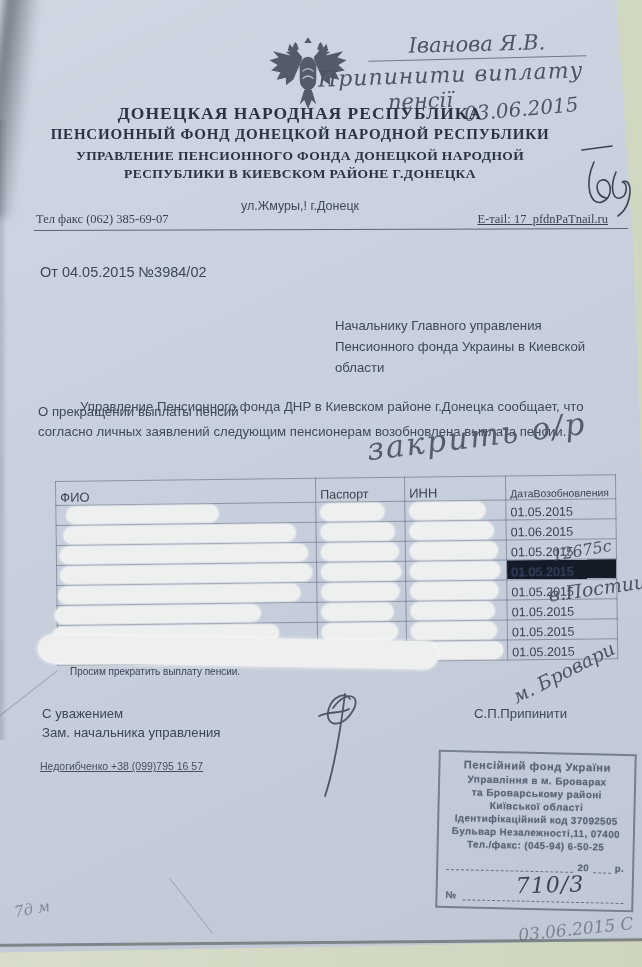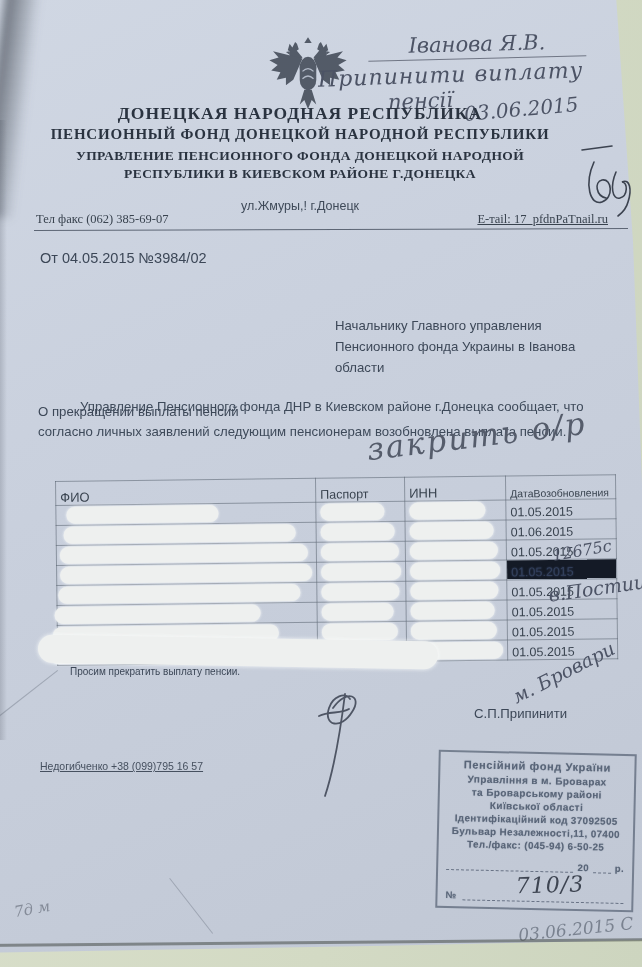--- a/index.html
+++ b/index.html
@@ -33,21 +33,21 @@
   .lh2{top:126px;font-size:15px;letter-spacing:.8px;}
   .lh3{top:148px;font-size:13.5px;letter-spacing:.4px;}
   .lh4{top:166px;font-size:13.5px;letter-spacing:.4px;}
   .addr{left:-10px;top:199px;width:620px;text-align:center;font-size:12.5px;color:#3f4a59;}
   .contact-row{left:36px;top:209px;width:586px;height:20px;font-family:"Liberation Serif",serif;
       font-size:12.5px;color:#39434f;}
   .contact-row .phone{position:absolute;left:0;bottom:2px;text-align:center;}
   .contact-row .email{position:absolute;right:14px;bottom:2px;text-decoration:underline;}
   .rule{left:34px;top:229px;width:594px;height:1px;background:#5d6675;transform:rotate(-0.2deg);}
 
-  .ref{left:40px;top:250px;font-size:14.5px;text-align:center;}
+  .ref{left:40px;top:264px;font-size:14.5px;text-align:center;}
   .addressee{left:335px;top:315px;width:280px;font-size:13.2px;line-height:21px;color:#3d4858;}
   .subject{left:38px;top:365px;font-size:13.2px;margin-top:39px;}
   .body-par{left:38px;top:394px;width:566px;font-size:13.2px;line-height:25px;text-indent:42px;
     color:#3e4a5a;}
 
   
   .hw-name{left:368px;top:32px;width:218px;text-align:center;font-size:21px;
     border-bottom:1.5px solid rgba(72,79,94,.7);padding-bottom:2px;transform:rotate(-1.5deg);}
   .hw-res1{left:318px;top:62px;font-size:22px;letter-spacing:1px;transform:rotate(-2deg);}
   .hw-res2{left:388px;top:89px;font-size:21px;transform:rotate(-2deg);}
@@ -152,21 +152,21 @@
   <div class="abs addr">ул.Жмуры,! г.Донецк</div>
   <div class="abs contact-row">
     <span class="phone">Тел факс (062) 385-69-07</span>
     <span class="email">Е-таil: 17_pfdnPaTnail.ru</span>
   </div>
   <div class="abs rule"></div>
 
   <div class="abs typed ref">От 04.05.2015 №3984/02</div>
   <div class="abs addressee">
     <div>Начальнику Главного управления</div>
-    <div>Пенсионного фонда Украины в Іванова</div>
+    <div>Пенсионного фонда Украины в Киевской</div>
     <div>области</div>
   </div>
   <div class="abs typed subject">О прекращении выплаты пенсий</div>
   <div class="abs body-par">Управление Пенсионного фонда ДНР в Киевском районе г.Донецка сообщает, что согласно личных заявлений следующим пенсионерам возобновлена выплата пенсии.</div>
 
   <div class="abs hw hw-close">закрить о/р</div>
 
   <table class="abs ptable">
     <thead>
       <tr>
@@ -275,20 +275,24 @@
         </tr>
       </tbody>
   </table>
   <div class="abs blob-extra"></div>
 
   <div class="abs hw hw-m1">12675с</div>
   <div class="abs hw hw-m2">в.Постии</div>
   <div class="abs hw hw-m3">м. Бровари</div>
 
   <div class="abs typed request">Просим прекратить выплату пенсии.</div>
+  <div class="abs typed closing">
+    <div>С уважением</div>
+    <div>Зам. начальника управления</div>
+  </div>
   <div class="abs typed signer">С.П.Припинити</div>
 
   <svg class="abs lineart" style="left:295px;top:686px;" width="76" height="116" viewBox="0 0 76 116">
     <g stroke="#3a4150" stroke-width="1.8" fill="none" stroke-linecap="round" opacity=".85">
       <path d="M38,22 C52,2 68,10 57,26 C46,44 28,40 34,22 C38,10 50,6 55,13"></path>
       <path d="M50,8 C46,40 40,80 30,110"></path>
       <path d="M24,30 C34,25 46,28 54,23"></path>
     </g>
   </svg>
 

